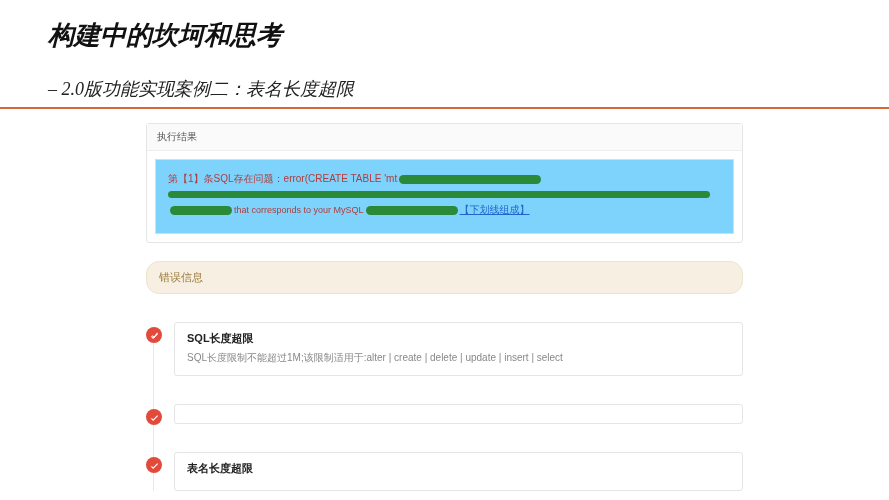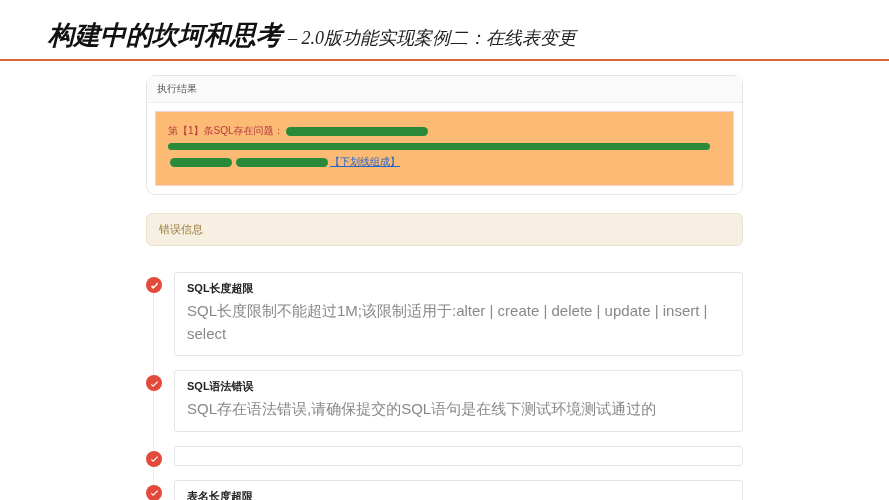--- a/index.html
+++ b/index.html
@@ -14,55 +14,56 @@
     font-family: "Microsoft YaHei", "PingFang SC", sans-serif;
     font-size: 10px;
     color: #333;
     overflow: hidden;
   }
   .slide-title {
     padding: 18px 48px 6px 48px;
     border-bottom: 2px solid #d9663a;
     display: flex;
     align-items: baseline;
-    gap: 6px;
+    gap: 24px;
+    flex-direction: column;
   }
   .title-main {
     font-family: "STKaiti", "KaiTi", "楷体", serif;
     font-size: 26px;
     font-weight: 600;
     font-style: italic;
     color: #111;
   }
   .title-sub {
     font-family: "STKaiti", "KaiTi", "楷体", serif;
     font-size: 18px;
     font-weight: 500;
     font-style: italic;
     color: #222;
   }
   .content {
     padding: 14px 146px 0 146px;
   }
   .panel {
     border: 1px solid #e5e5e5;
-    border-radius: 9px;
+    border-radius: 3px;
     margin-bottom: 18px;
     background: #fff;
   }
   .panel-head {
     padding: 6px 10px;
     font-size: 10px;
     color: #555;
     border-bottom: 1px solid #eee;
     background: #fafafa;
   }
   .exec-body {
     margin: 8px;
-    background: #fdba74;
+    background: #7dd3fc;
     border: 1px solid #f0d4d4;
     padding: 10px 12px 14px 12px;
     line-height: 1.8;
     position: relative;
     font-size: 10px;
     color: #b33b3b;
   }
   .exec-line1 {
     display: flex;
     align-items: center;
@@ -85,40 +86,41 @@
   }
   .exec-link {
     color: #2266cc;
     text-decoration: underline;
     font-size: 10px;
   }
   .error-head {
     padding: 8px 12px;
     background: #f7efe2;
     border: 1px solid #eee3cd;
-    border-radius: 6px;
+    border-radius: 13px;
     font-size: 11px;
     color: #9a7a3a;
-    margin-bottom: 26px;
+    margin-bottom: 14px;
   }
   .error-list {
     position: relative;
     padding-left: 28px;
   }
   .timeline-bar {
     position: absolute;
     left: 7px;
     top: 8px;
     bottom: 0;
     width: 1px;
     background: #e8e8e8;
   }
   .error-item {
     position: relative;
     margin-bottom: 14px;
+    margin-top: 28px;
   }
   .badge {
     position: absolute;
     left: -28px;
     top: 5px;
     width: 16px;
     height: 16px;
     border-radius: 50%;
     background: #e24a3b;
     display: flex;
@@ -136,47 +138,49 @@
     padding: 8px 12px 10px 12px;
     background: #fff;
   }
   .item-title {
     font-size: 11px;
     font-weight: 600;
     color: #222;
     margin-bottom: 4px;
   }
   .item-desc {
-    font-size: 15px;
+    font-size: 10px;
     color: #888;
     line-height: 1.5;
   }
 </style>
 </head>
 <body>
 
 <div class="slide-title">
   <span class="title-main">构建中的坎坷和思考</span>
   <span class="title-sub">
-    <span> – </span><span>2.0版功能实现案例二：在线表变更</span>
+    <span> – </span><span>2.0版功能实现案例二：表名长度超限</span>
   </span>
 </div>
 
 <div class="content">
 
   <div class="panel">
     <div class="panel-head">执行结果</div>
     <div class="exec-body">
       <div class="exec-line1">
         <span>第【1】条SQL存在问题：</span>
+        <span>error(CREATE TABLE 'mt</span>
         <span class="redact" style="width:140px"></span>
       </div>
       <div class="marker-line" style="width:98%"></div>
       <div class="exec-line1">
         <span class="redact" style="width:60px"></span>
+        <span style="font-size:9px;">that corresponds to your MySQL</span>
         <span class="redact" style="width:90px"></span>
         <a class="exec-link">【下划线组成】</a>
       </div>
     </div>
   </div>
 
   <div>
     <div class="error-head">错误信息</div>
     <div class="error-list">
       <div class="timeline-bar"></div>
@@ -188,49 +192,38 @@
               <path d="M4 4l12 12M16 4L4 16" stroke="#fff" stroke-width="2" fill="none" style="display:none"></path>
               <path d="M3 10l4 4 10-10" stroke="#fff" stroke-width="2.5" fill="none" transform="translate(0 2)"></path>
             </svg>
         </div>
         <div class="item-card">
           <div class="item-title">SQL长度超限</div>
           <div class="item-desc">SQL长度限制不能超过1M;该限制适用于:alter | create | delete | update | insert | select</div>
         </div>
       </div>
 
+
       <div class="error-item">
         <div class="badge">
           <svg viewBox="0 0 20 20">
               <path d="M3 10l4 4 10-10" stroke="#fff" stroke-width="2.5" fill="none" transform="translate(0 2)"></path>
             </svg>
         </div>
         <div class="item-card">
-          <div class="item-title">SQL语法错误</div>
-          <div class="item-desc">SQL存在语法错误,请确保提交的SQL语句是在线下测试环境测试通过的</div>
         </div>
       </div>
 
       <div class="error-item">
         <div class="badge">
           <svg viewBox="0 0 20 20">
               <path d="M3 10l4 4 10-10" stroke="#fff" stroke-width="2.5" fill="none" transform="translate(0 2)"></path>
             </svg>
         </div>
         <div class="item-card">
-        </div>
-      </div>
-
-      <div class="error-item">
-        <div class="badge">
-          <svg viewBox="0 0 20 20">
-              <path d="M3 10l4 4 10-10" stroke="#fff" stroke-width="2.5" fill="none" transform="translate(0 2)"></path>
-            </svg>
-        </div>
-        <div class="item-card">
           <div class="item-title">表名长度超限</div>
 
         </div>
       </div>
 
     </div>
   </div>
 
 </div>
 

